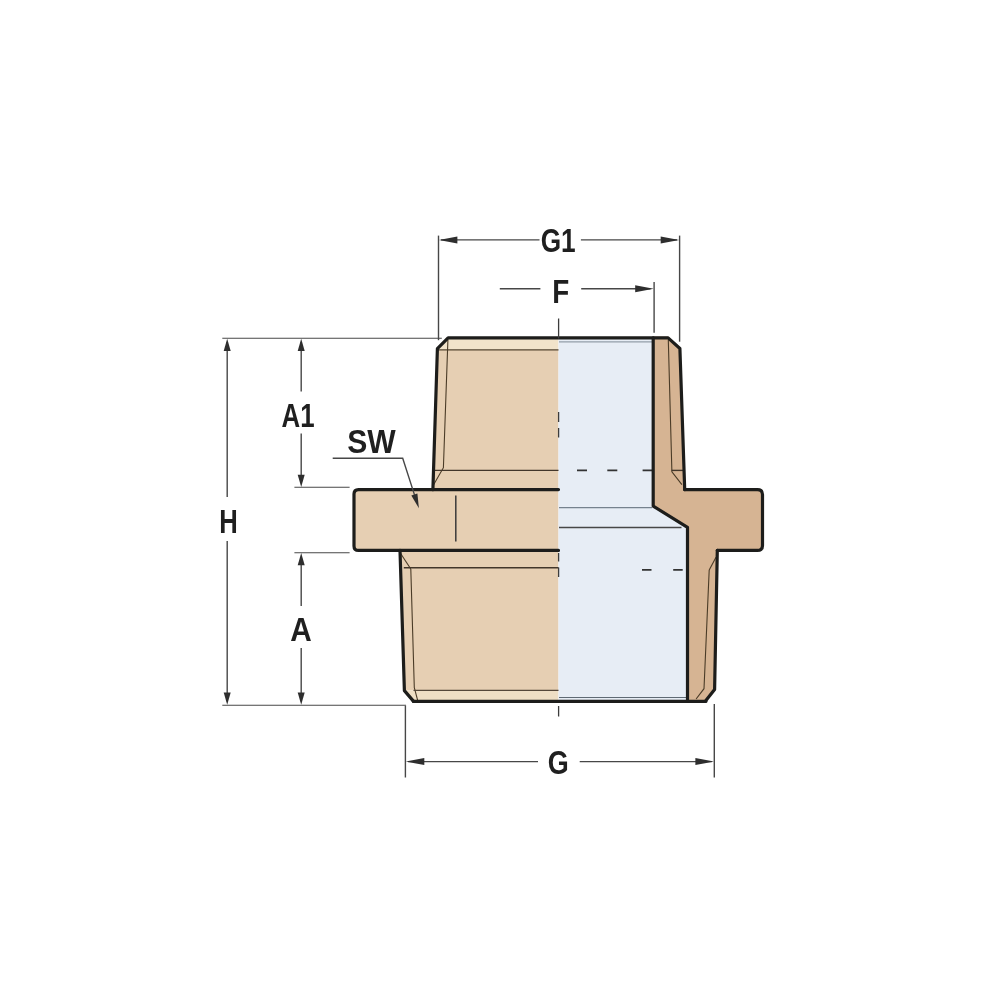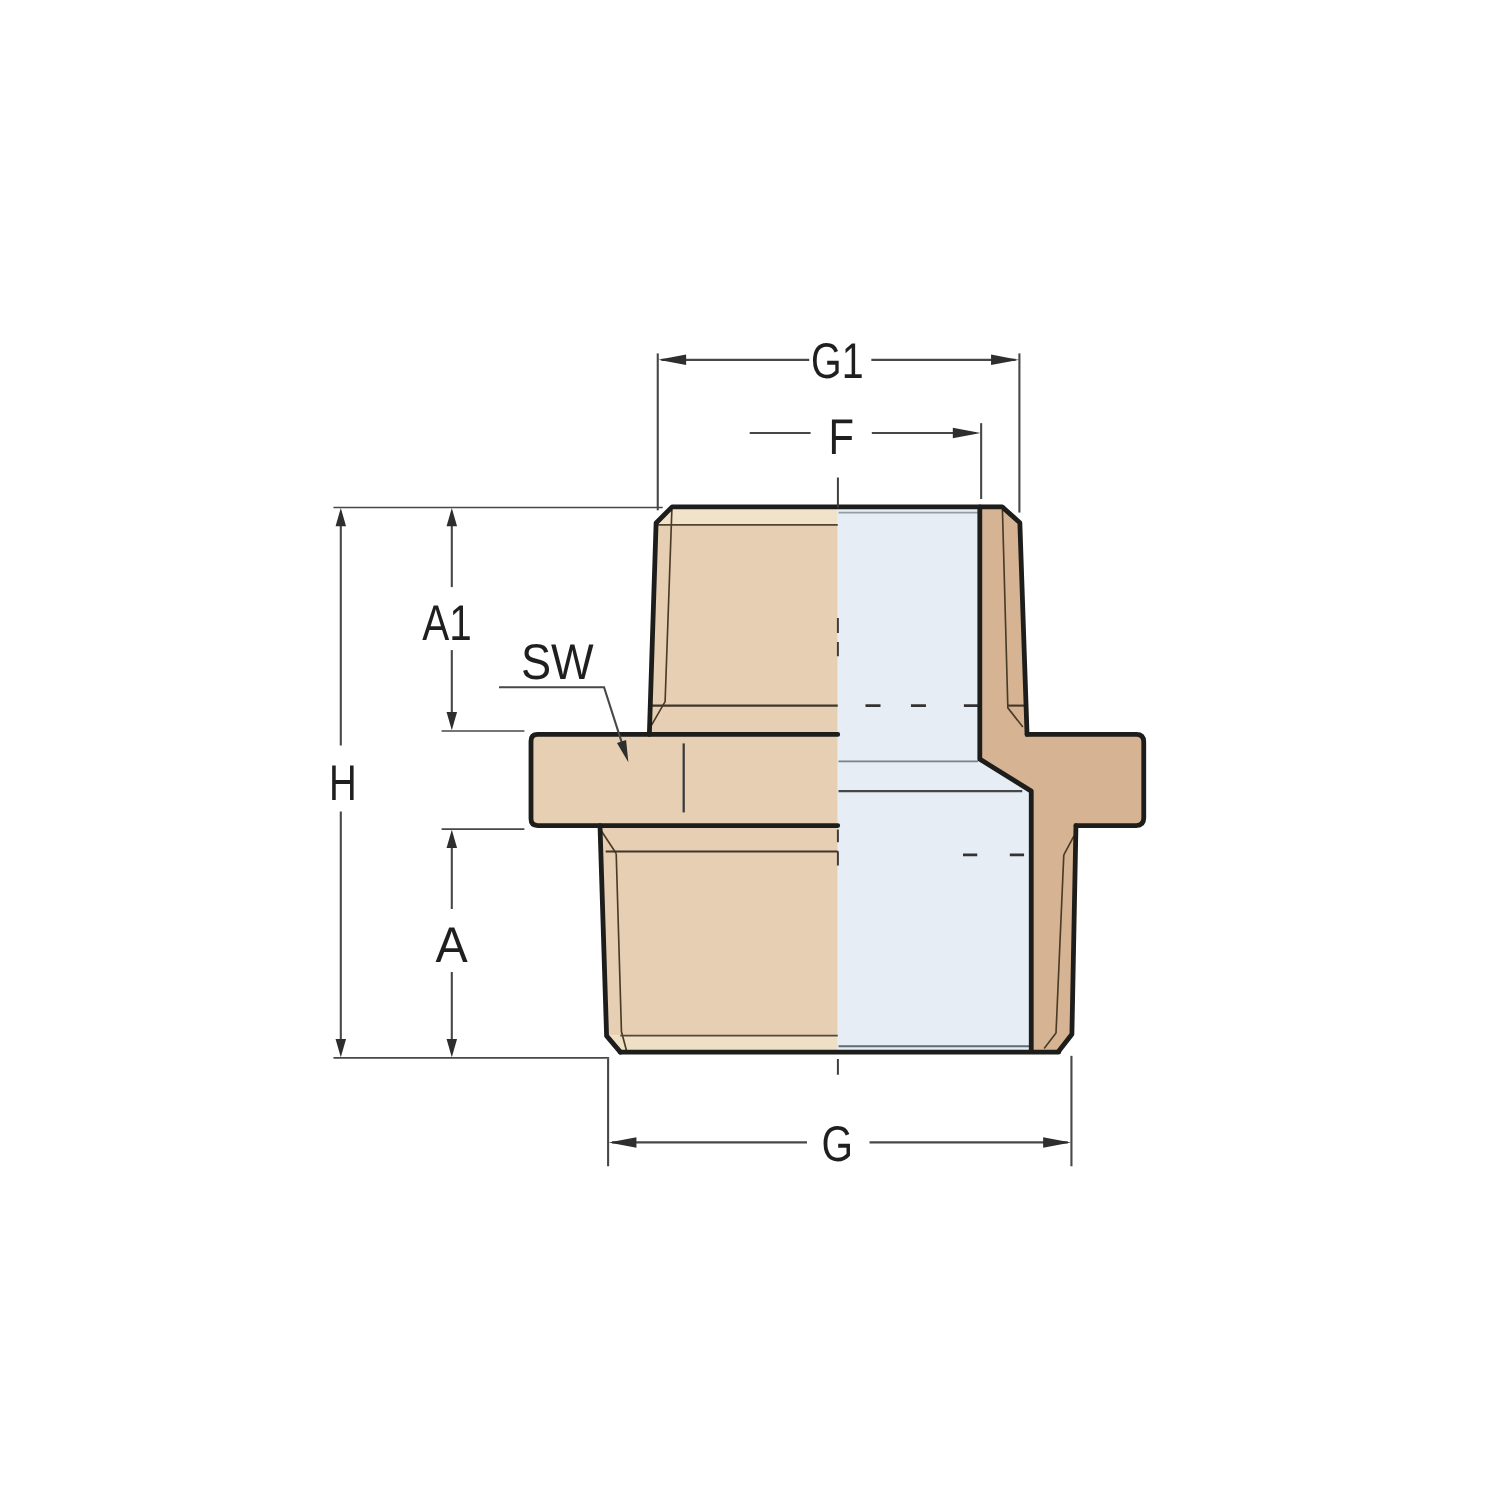--- a/index.html
+++ b/index.html
@@ -1,16 +1,16 @@
 <!DOCTYPE html>
 <html><head>
 <meta charset="utf-8">
 <style>
   html,body{margin:0;padding:0;background:#ffffff;}
-  .wrap{width:948px;height:1000px;position:relative;background:#ffffff;}
+  .wrap{width:948px;height:1000px;position:relative;background:#ffffff;font-weight:bold;}
   text{font-family:"Liberation Sans",sans-serif;fill:#1f1f1f;}
 </style>
 </head>
 <body>
 <div class="wrap">
 <svg width="1000" height="1000" viewBox="0 0 1000 1000">
 
 <rect x="0" y="0" width="1000" height="1000" fill="#ffffff"></rect>
 
 <polygon points="448,337.8 558.5,337.8 558.5,349.7 437.7,349.7" fill="#f1e3ca"></polygon>

